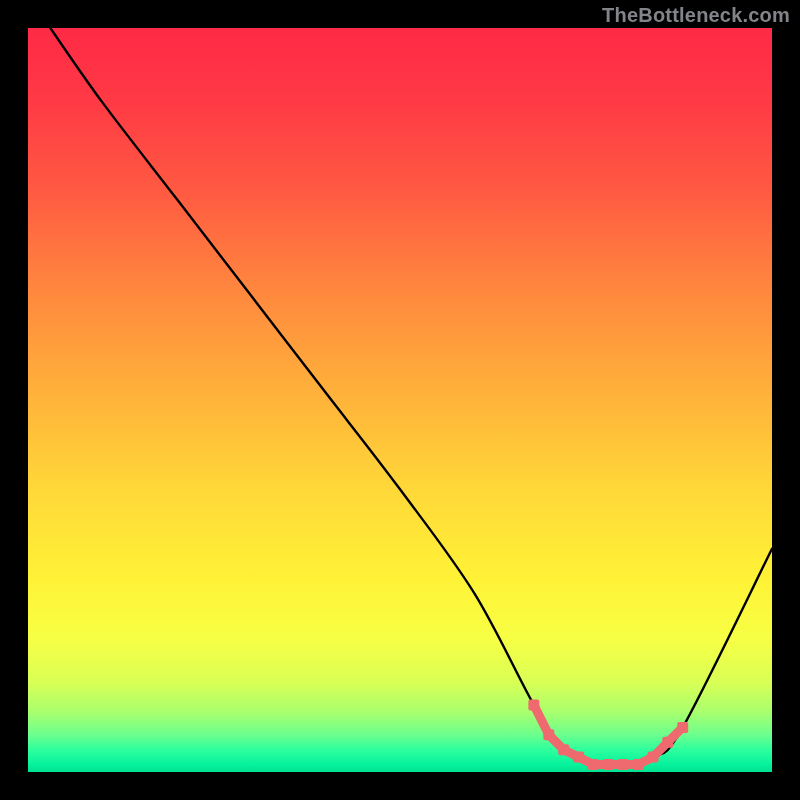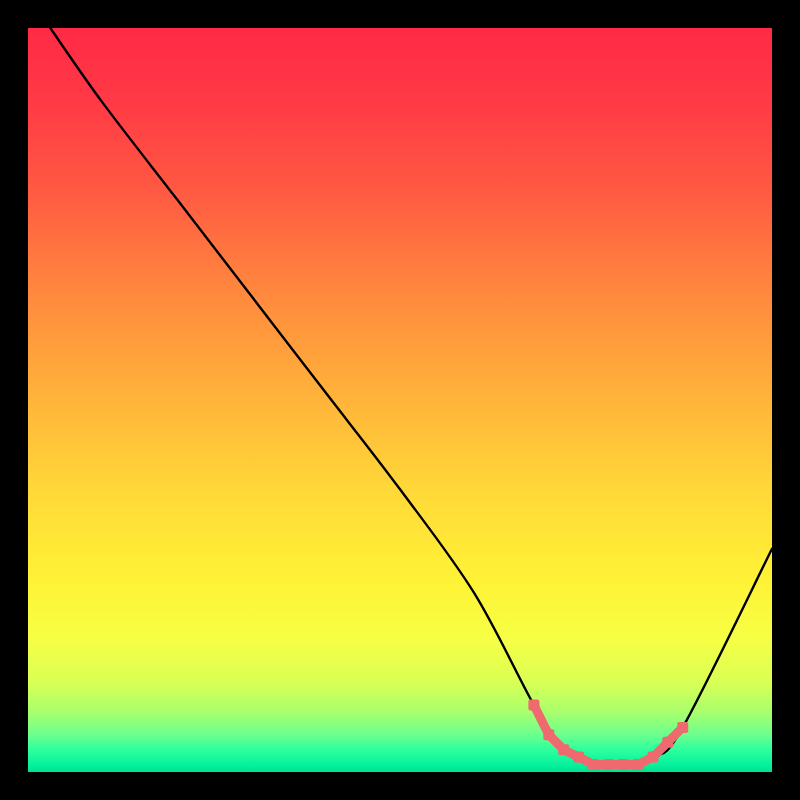--- a/index.html
+++ b/index.html
@@ -58,20 +58,21 @@
     top: 0;
     width: 744px;
     height: 744px;
     overflow: visible;
   }
 </style>
 </head>
 <body>
 
 <div class="outer">
+  <div class="watermark">TheBottleneck.com</div>
 
   <div class="plot">
     <svg class="curve" viewBox="0 0 744 744" preserveAspectRatio="none">
       <path id="main-curve" fill="none" stroke="#000000" stroke-width="2.4" stroke-linecap="round" stroke-linejoin="round" d="M 22.3 0.0 C 31.0 12.4, 53.3 45.9, 74.4 74.4 C 95.5 102.9, 124.0 138.9, 148.8 171.1 C 173.6 203.4, 198.4 235.6, 223.2 267.8 C 248.0 300.1, 272.8 332.3, 297.6 364.6 C 322.4 396.8, 347.2 427.8, 372.0 461.3 C 396.8 494.8, 424.1 529.5, 446.4 565.4 C 468.7 601.4, 491.0 651.0, 505.9 677.0 C 520.8 703.1, 525.8 711.8, 535.7 721.7 C 545.6 731.6, 555.5 734.1, 565.4 736.6 C 575.4 739.0, 585.3 737.8, 595.2 736.6 C 605.1 735.3, 615.0 735.3, 625.0 729.1 C 634.9 722.9, 634.9 734.1, 654.7 699.4 C 674.6 664.6, 729.1 550.6, 744.0 520.8"></path>
       <g id="marker-group">
           <path d="M 505.9 677.0 L 520.8 706.8 L 535.7 721.7 L 550.6 729.1 L 565.4 736.6 L 580.3 736.6 L 595.2 736.6 L 610.1 736.6 L 625.0 729.1 L 639.8 714.2 L 654.7 699.4" fill="none" stroke="#ef6a6f" stroke-width="9" stroke-linecap="round" stroke-linejoin="round"></path>
           <rect x="500.4" y="671.5" width="11" height="11" rx="2" fill="#ef6a6f"></rect>
           <rect x="515.3" y="701.3" width="11" height="11" rx="2" fill="#ef6a6f"></rect>
           <rect x="530.2" y="716.2" width="11" height="11" rx="2" fill="#ef6a6f"></rect>
           <rect x="545.1" y="723.6" width="11" height="11" rx="2" fill="#ef6a6f"></rect>

